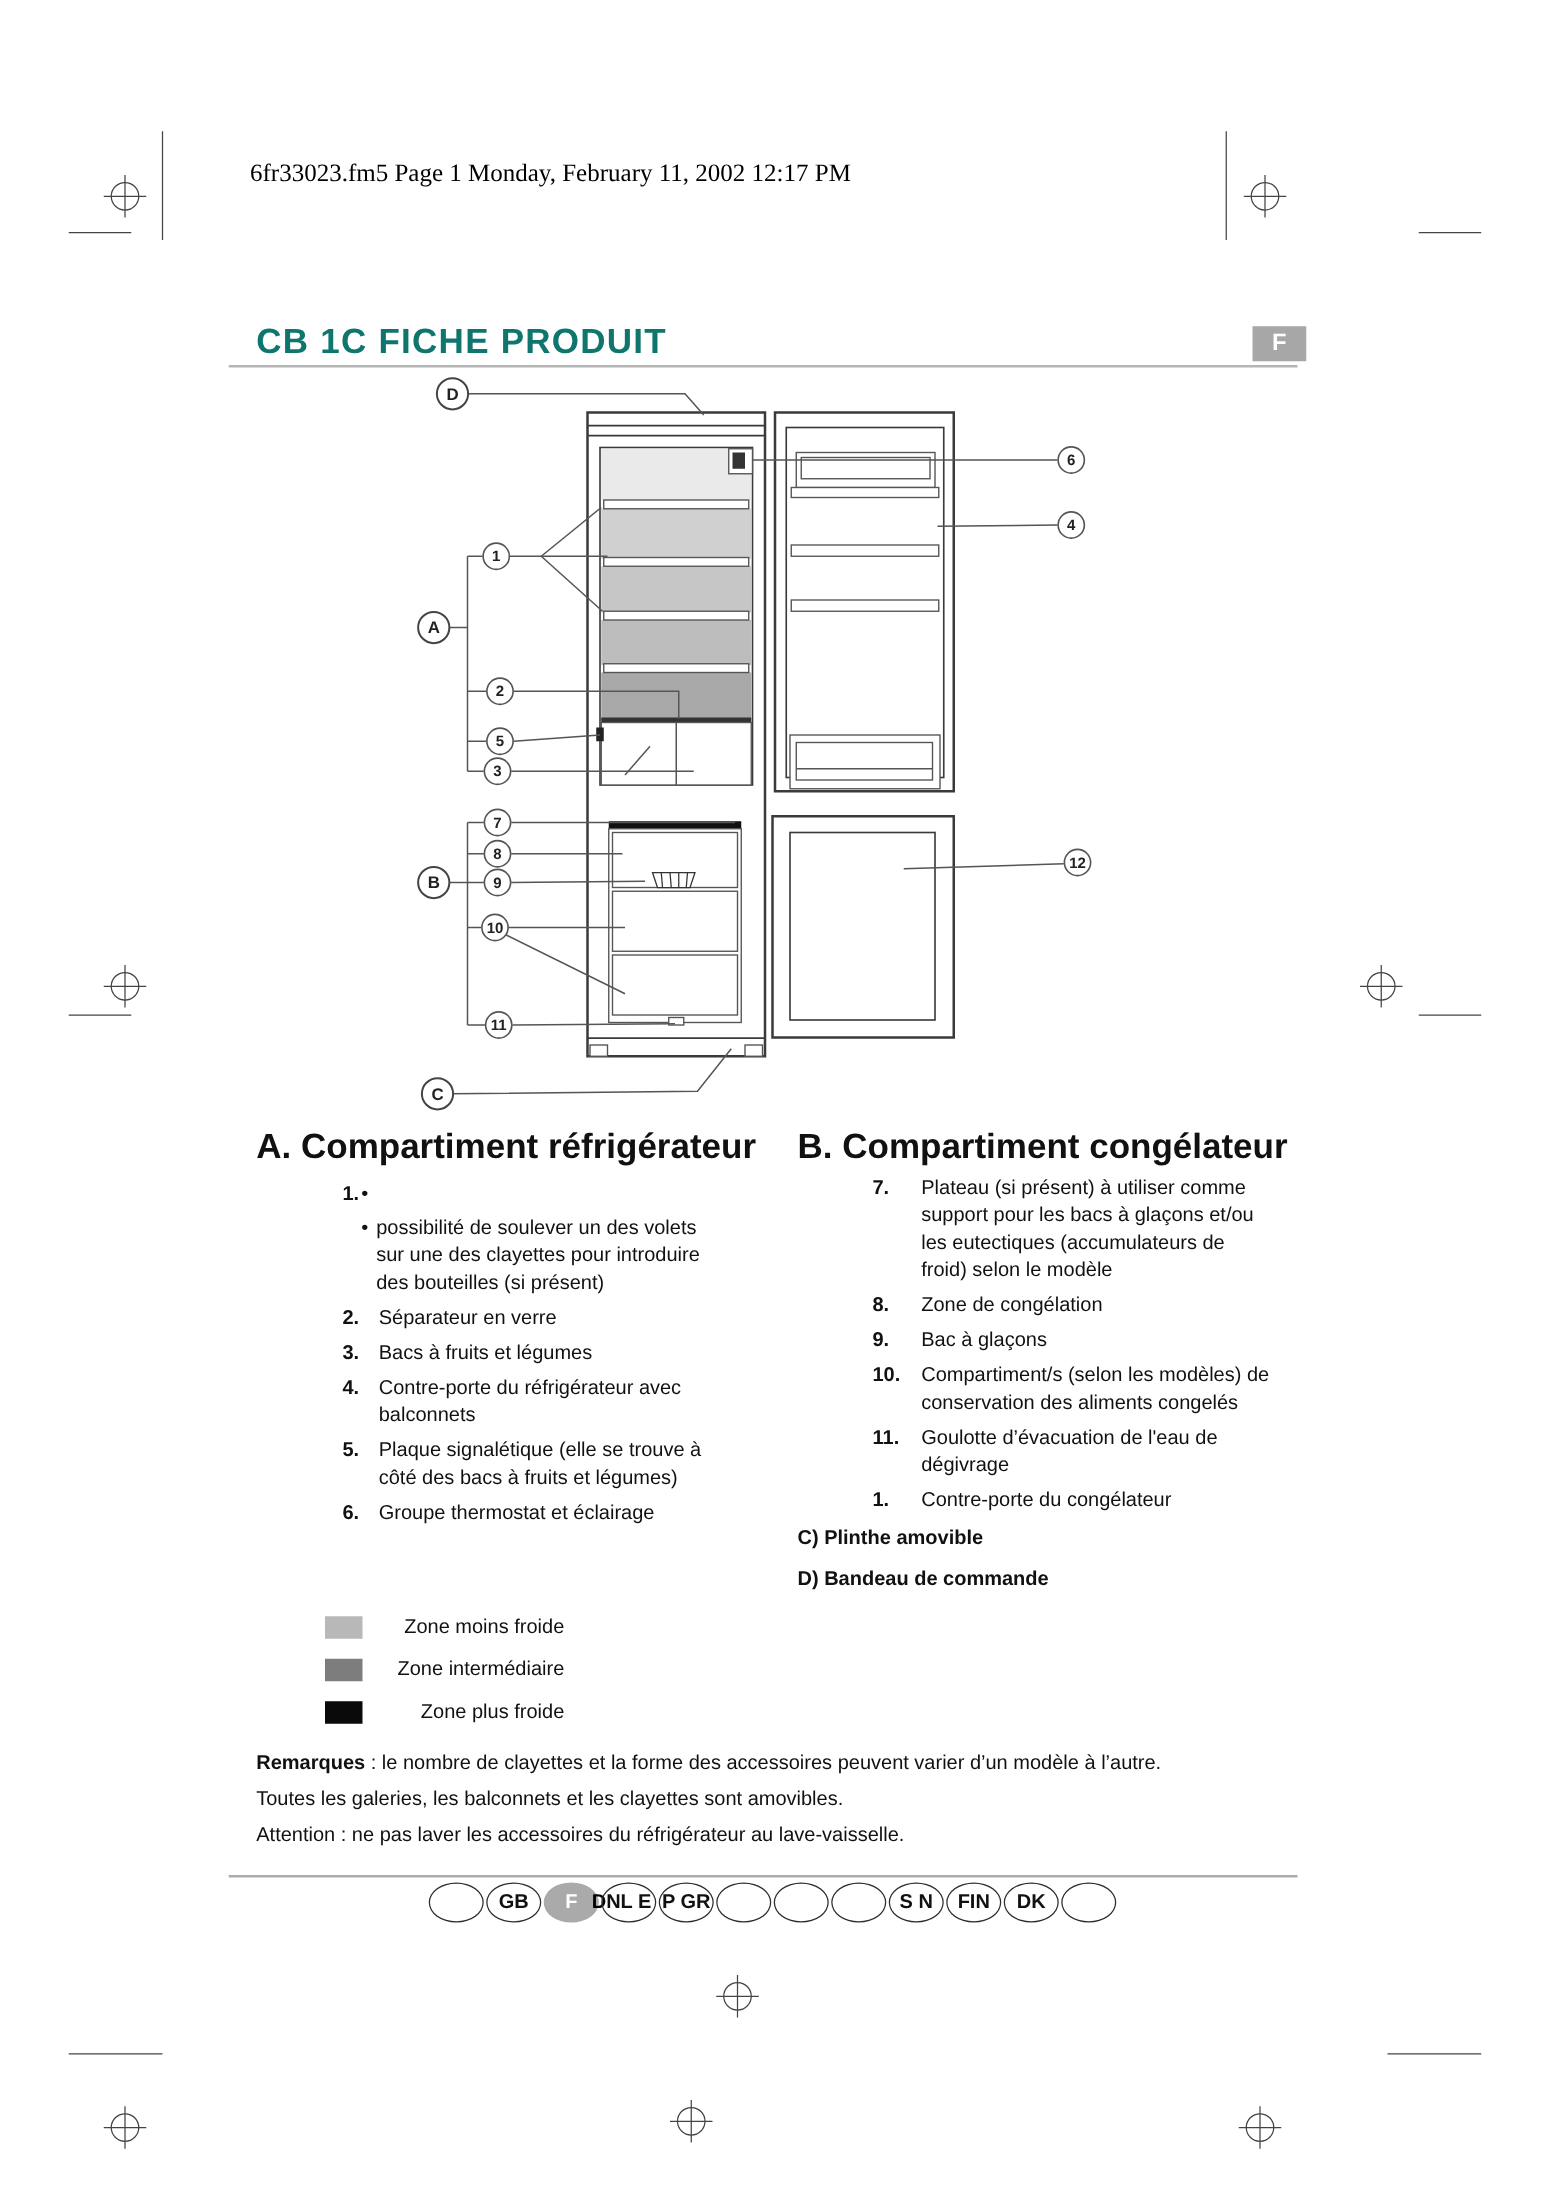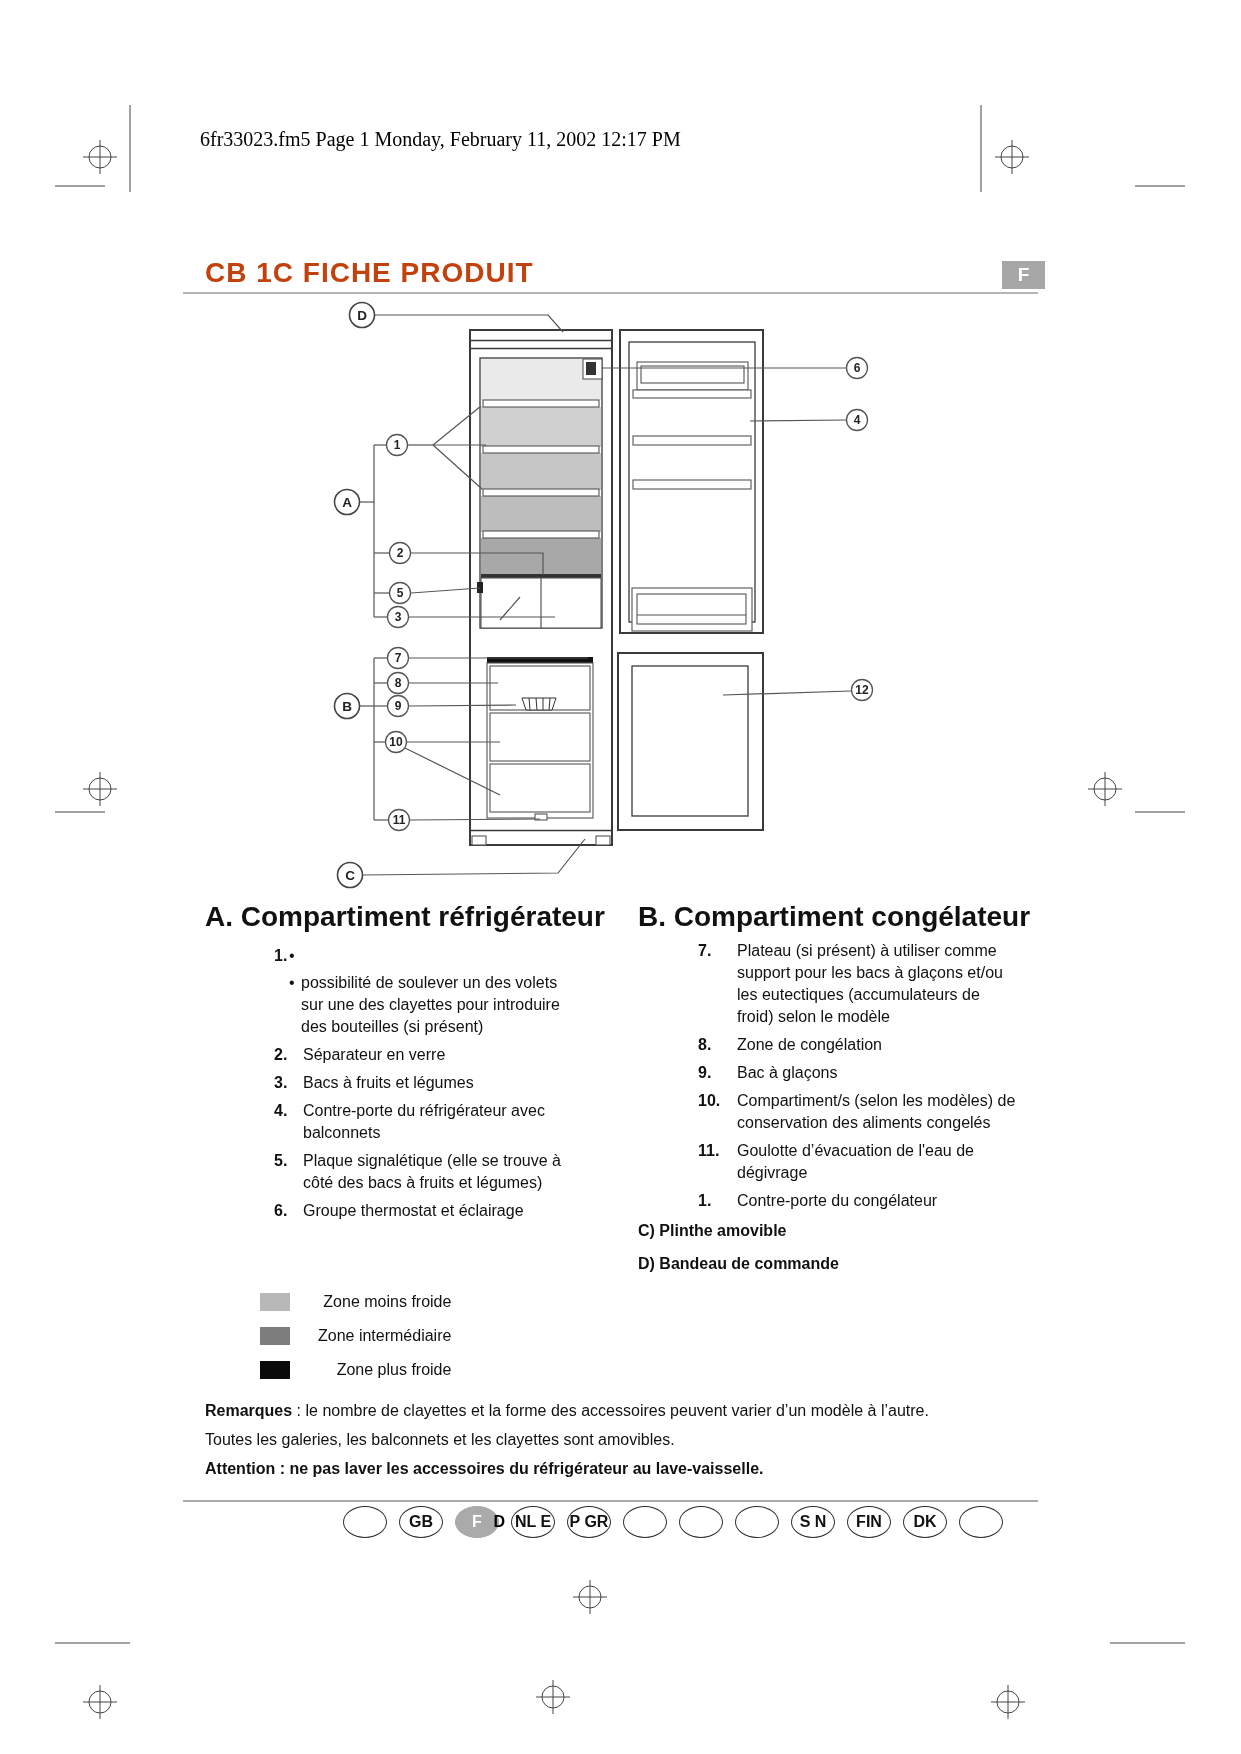--- a/index.html
+++ b/index.html
@@ -27,23 +27,23 @@
   .num{position:absolute;top:0;font-weight:bold;}
   .bul{display:flex;margin-top:5px;margin-left:-14px;}
   .dot{flex:0 0 12px;}
   #list-b-extras{left:638px;top:1220px;font-size:16px;font-weight:bold;}
   .extra-line{margin-bottom:11px;line-height:22px;white-space:nowrap;}
   #legend{left:260px;top:1293px;}
   .leg-row{display:flex;align-items:center;height:18px;margin-bottom:16px;font-size:16px;white-space:nowrap;justify-content:space-between;}
   .leg-swatch{width:30px;height:18px;margin-right:28px;flex:0 0 30px;}
   #remarks{left:205px;top:1396px;width:780px;font-size:16px;line-height:29px;white-space:nowrap;}
   #remarks b{font-weight:bold;}
-  #attention{left:205px;top:1460px;font-size:16px;font-weight:bold;white-space:nowrap;}
+  #attention{left:205px;top:1460px;font-size:16px;font-weight:normal;white-space:nowrap;}
   #footer-rule{left:183px;top:1500px;width:855px;height:2px;background:#ababab;}
-  #ovals{left:343px;top:1506px;display:flex;gap:12px;}
+  #ovals{left:343px;top:1506px;display:flex;gap:2px;}
   .oval{position:relative;width:44px;height:32px;box-sizing:border-box;border:1.6px solid #2e2e2e;border-radius:50%;
         display:flex;align-items:center;justify-content:center;font-size:16px;font-weight:bold;flex:0 0 44px;}
   .oval.sel{border-color:#a9a9a9;}
   .oval.sel .lbl{color:#fff;}
   .sfx{position:absolute;right:-7px;top:6px;color:#000;}
   
   .ol{fill:none;stroke:#3a3a3a;stroke-width:1.3px;}
   .ol2{fill:#fff;stroke:#3a3a3a;stroke-width:2px;}
   .w1{fill:#fff;stroke:#555;stroke-width:1.1px;}
   .cl{stroke:#555;stroke-width:1.2px;fill:none;}
@@ -89,21 +89,21 @@
         <line x1="553" y1="1680" x2="553" y2="1714"></line>
       <circle cx="1008" cy="1702" r="11"></circle>
         <line x1="991" y1="1702" x2="1025" y2="1702"></line>
         <line x1="1008" y1="1685" x2="1008" y2="1719"></line>
     </g>
   </g>
 </svg>
 
 <div id="print-header" class="abs">6fr33023.fm5  Page 1  Monday, February 11, 2002  12:17 PM</div>
 
-<div id="page-title" class="abs" style="color: #c2410c;">CB 1C FICHE PRODUIT</div>
+<div id="page-title" class="abs" style="color: #0f766e;">CB 1C FICHE PRODUIT</div>
 <div id="lang-badge" class="abs" style="background: rgb(167, 167, 167);">F</div>
 <div id="title-rule" class="abs"></div>
 
 <svg id="diagram" class="abs" width="580" height="600" viewBox="0 0 580 600">
 
   <g>
     <rect class="ol2" x="170" y="35" width="142" height="515"></rect>
     <line class="ol" x1="170" y1="45.5" x2="312" y2="45.5"></line>
     <line class="ol" x1="170" y1="53.5" x2="312" y2="53.5"></line>
     <rect class="ol" x="180" y="63" width="122" height="270" fill="#fff"></rect>

